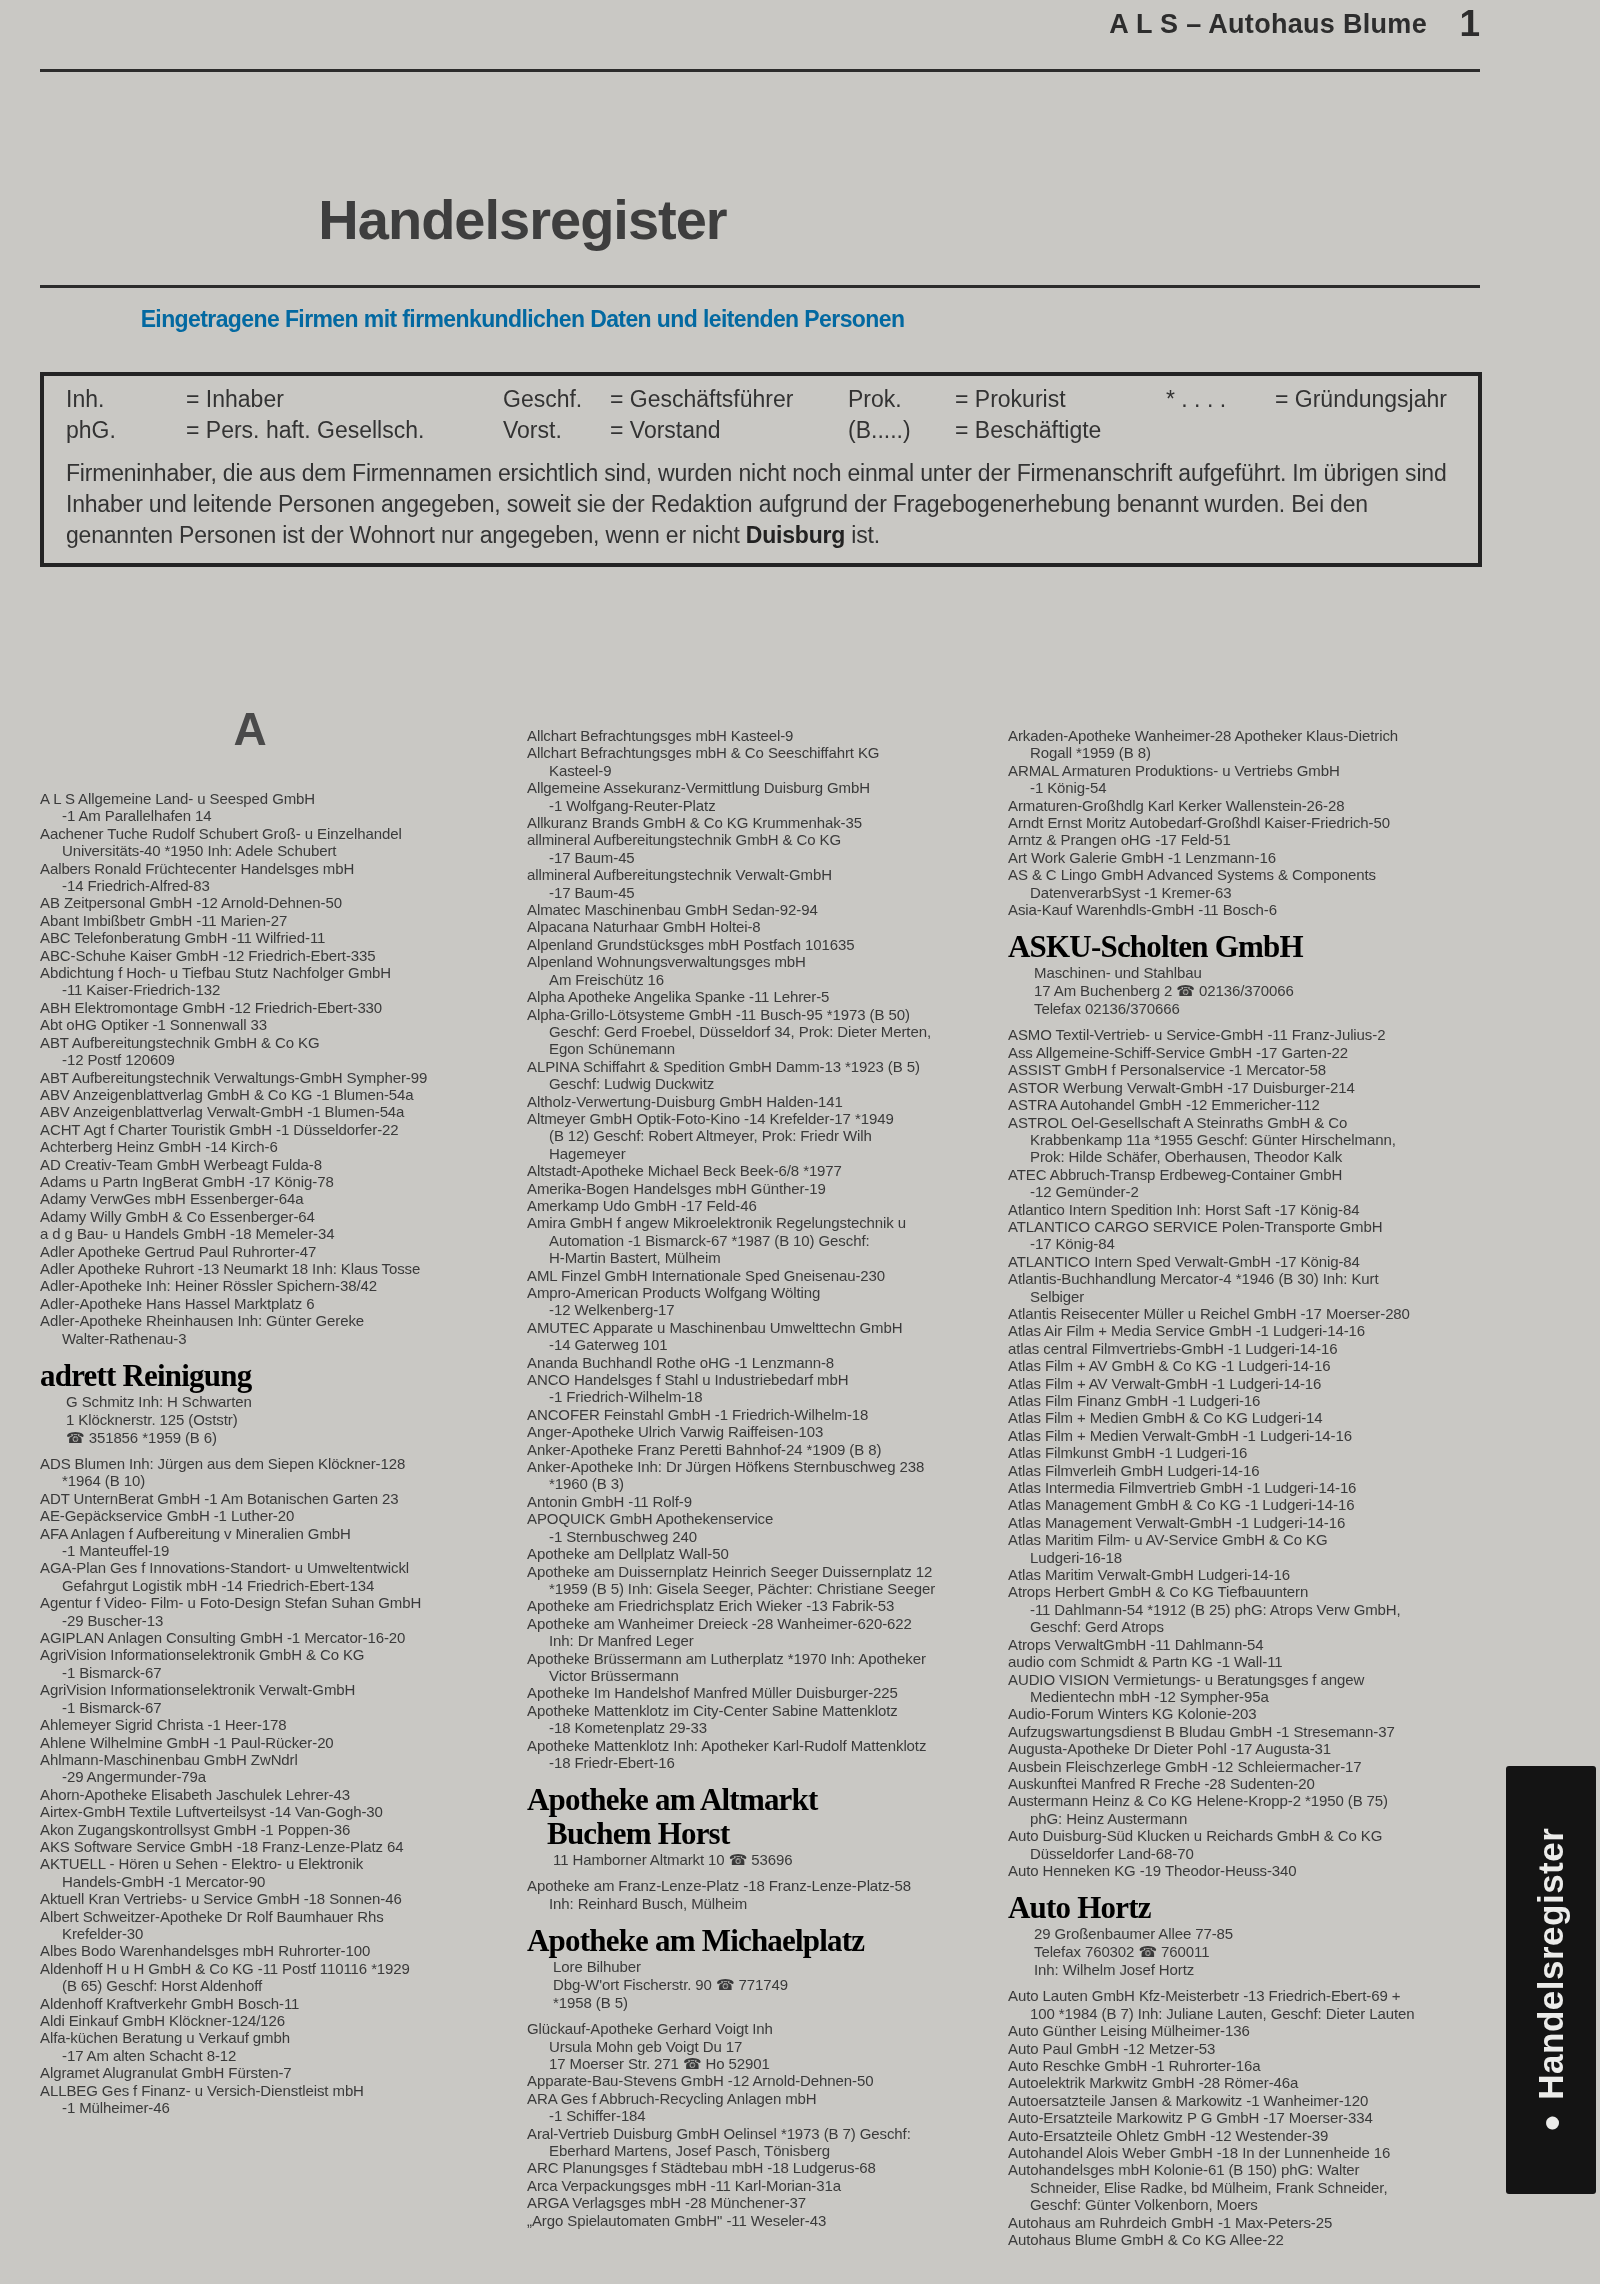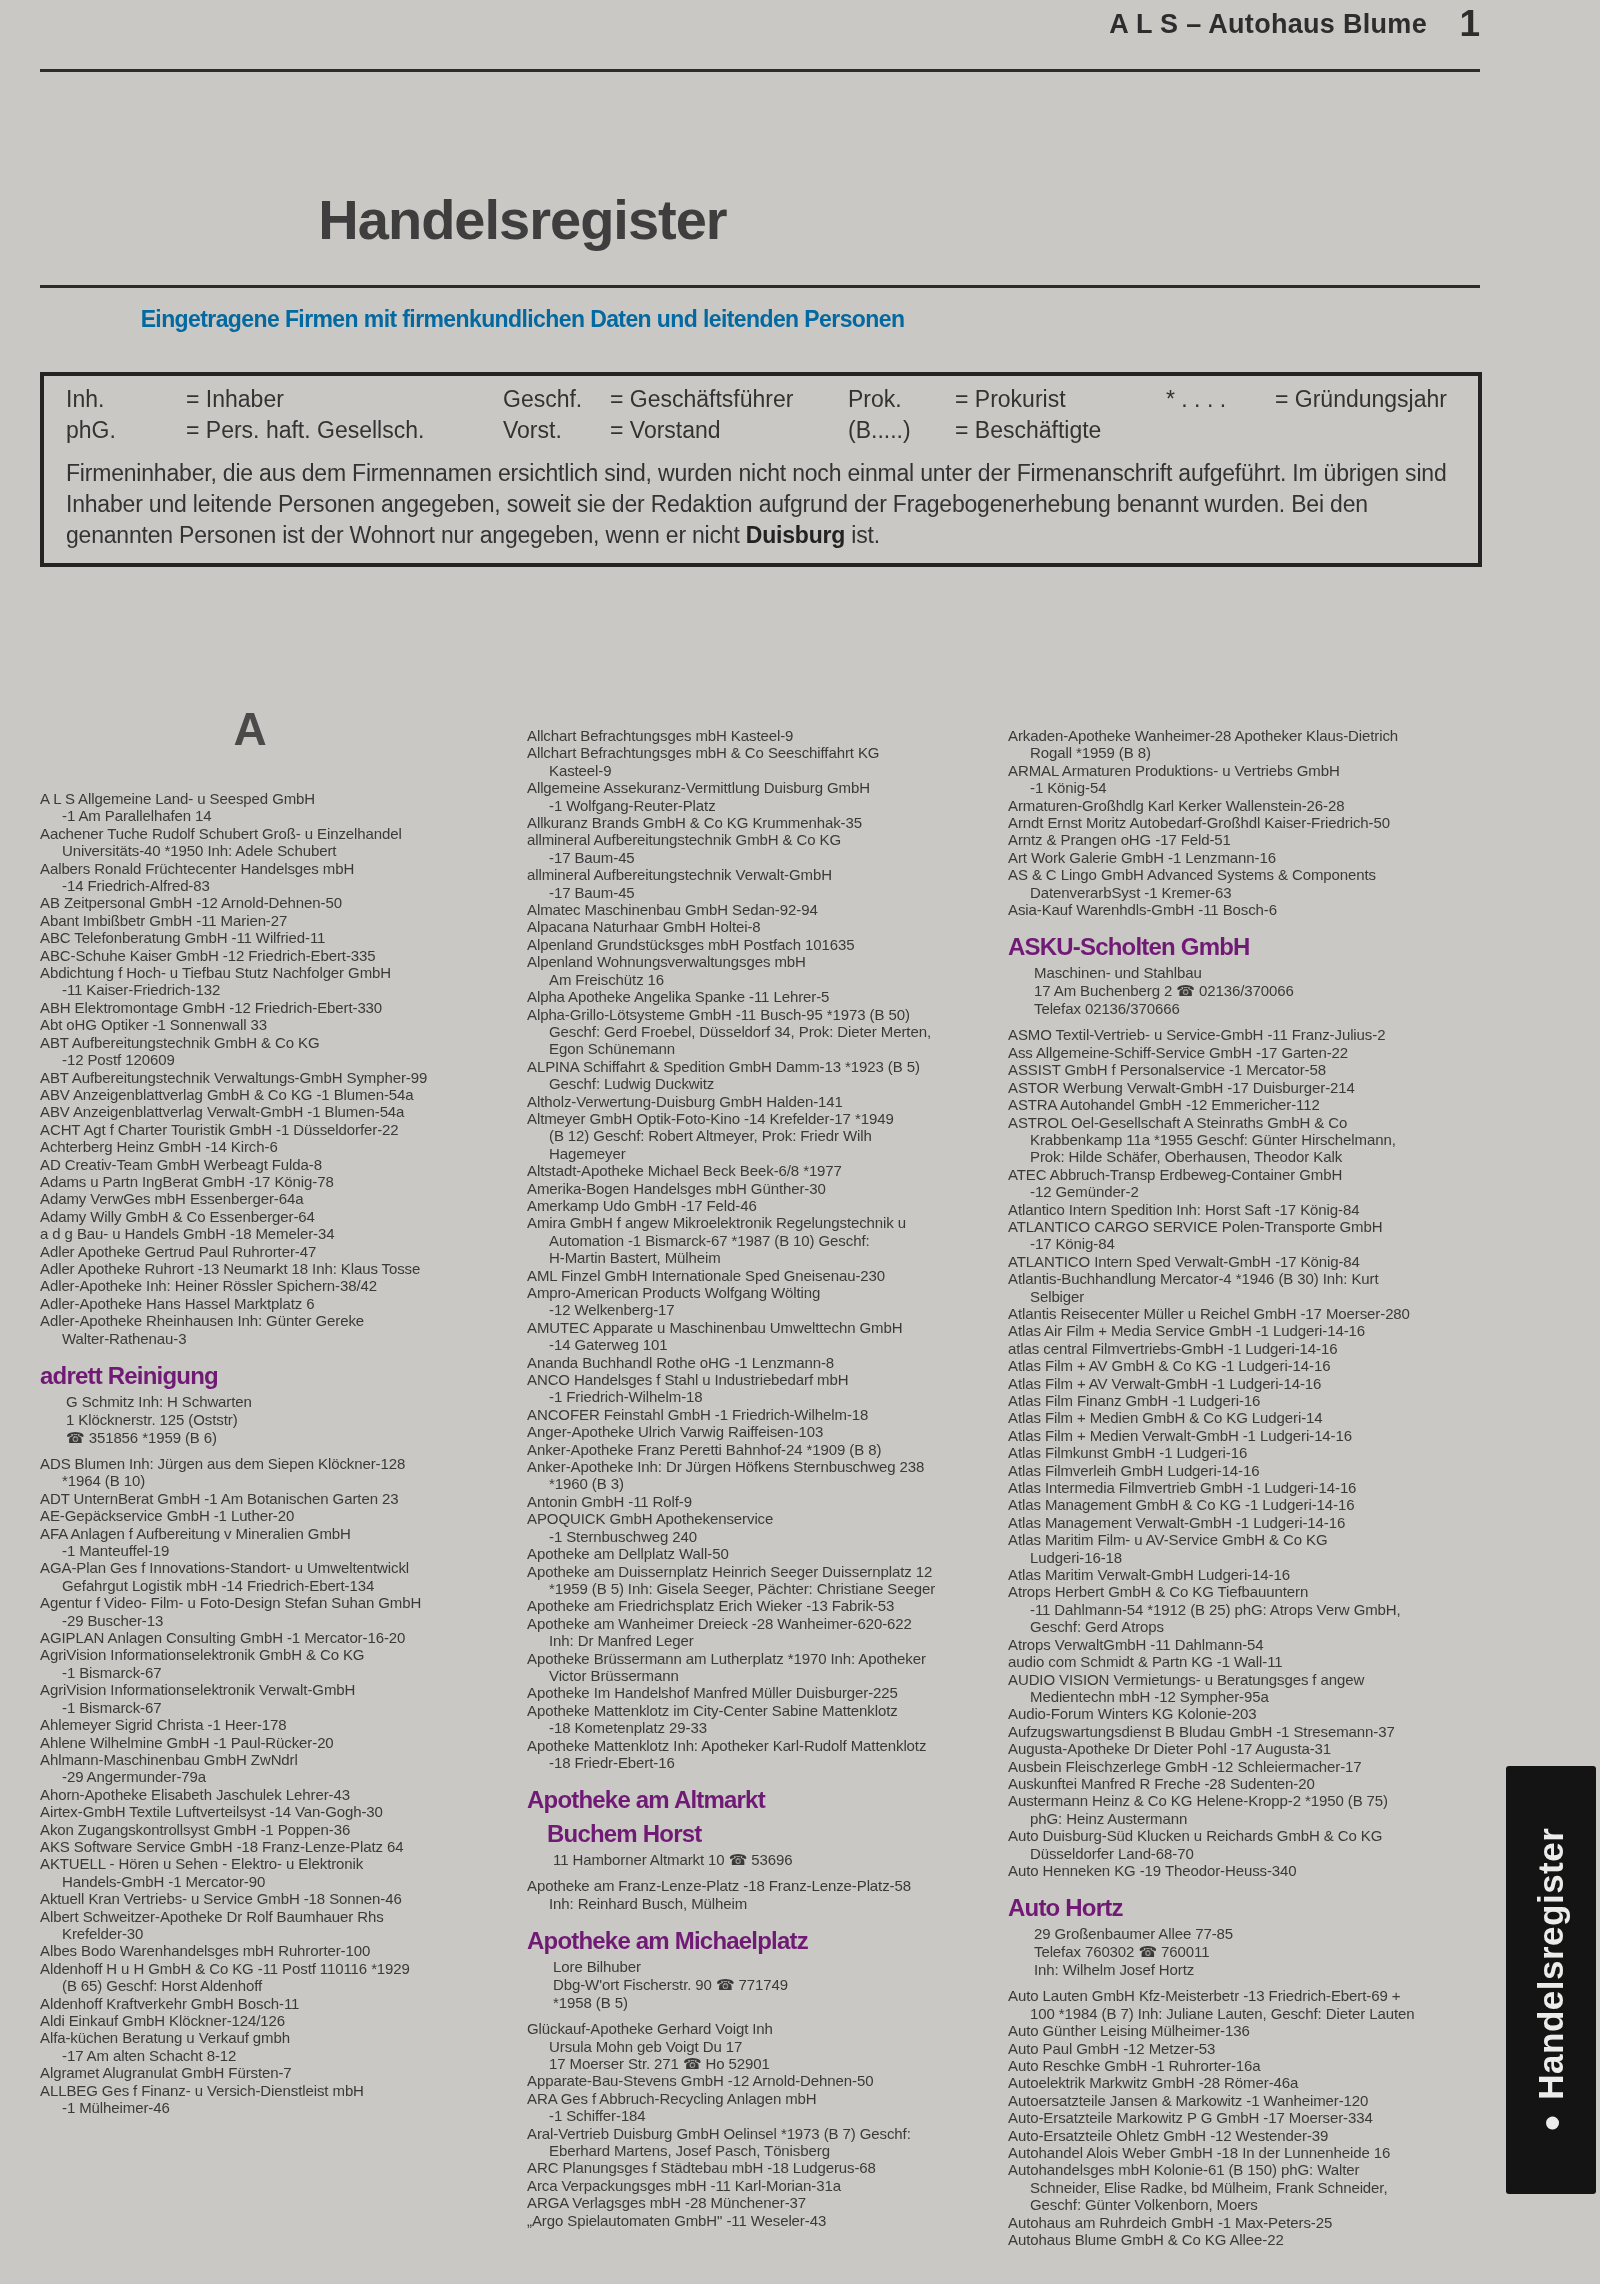--- a/index.html
+++ b/index.html
@@ -35,22 +35,22 @@
   .col{position:absolute;width:478px;}
   .col[data-col="0"]{left:40px;top:704px;}
   .col[data-col="1"]{left:527px;top:727px;}
   .col[data-col="2"]{left:1008px;top:727px;}
   .section-letter{width:420px;text-align:center;font-size:46px;line-height:50px;
                   font-weight:bold;color:#4a4a4a;margin-bottom:36px;}
   .entry{margin:0;}
   .entry .line{font-size:15px;line-height:17.4px;white-space:nowrap;color:#3a3a3a;letter-spacing:-0.1px;}
   .line.cont{padding-left:22px;}
   .entry.display{margin:12px 0 8px;}
-  .entry.display .dtitle{font-size:24px;line-height:34px;font-weight:bold;color:#701a75;
-                         letter-spacing:-0.8px;white-space:nowrap;}
+  .entry.display .dtitle{font-size:31px;line-height:34px;font-weight:bold;color:#000000;
+                         letter-spacing:-0.8px;white-space:nowrap;font-family:Liberation Serif, serif;}
   .entry.display .dtitle.cont{padding-left:20px;}
   .entry.display .line{line-height:18px;padding-left:26px;}
 
   
   .side-tab{position:absolute;right:4px;top:1766px;width:90px;height:428px;
             background:#141414;border-radius:3px;}
   .tab-text{position:absolute;left:50%;top:50%;transform:translate(-50%,-50%) rotate(-90deg);
             white-space:nowrap;font-size:35px;font-weight:bold;color:#ececea;letter-spacing:0.5px;}
   .tab-text .bullet{font-size:30px;margin-right:14px;vertical-align:2px;}
 </style>
@@ -329,21 +329,21 @@
       </div>
       <div class="entry">
         <div class="line">Altmeyer GmbH Optik-Foto-Kino -14 Krefelder-17 *1949</div>
         <div class="line cont">(B 12) Geschf: Robert Altmeyer, Prok: Friedr Wilh</div>
         <div class="line cont">Hagemeyer</div>
       </div>
       <div class="entry">
         <div class="line">Altstadt-Apotheke Michael Beck Beek-6/8 *1977</div>
       </div>
       <div class="entry">
-        <div class="line">Amerika-Bogen Handelsges mbH Günther-30</div>
+        <div class="line">Amerika-Bogen Handelsges mbH Günther-19</div>
       </div>
       <div class="entry">
         <div class="line">Amerkamp Udo GmbH -17 Feld-46</div>
       </div>
       <div class="entry">
         <div class="line">Amira GmbH f angew Mikroelektronik Regelungstechnik u</div>
         <div class="line cont">Automation -1 Bismarck-67 *1987 (B 10) Geschf:</div>
         <div class="line cont">H-Martin Bastert, Mülheim</div>
       </div>
       <div class="entry">

